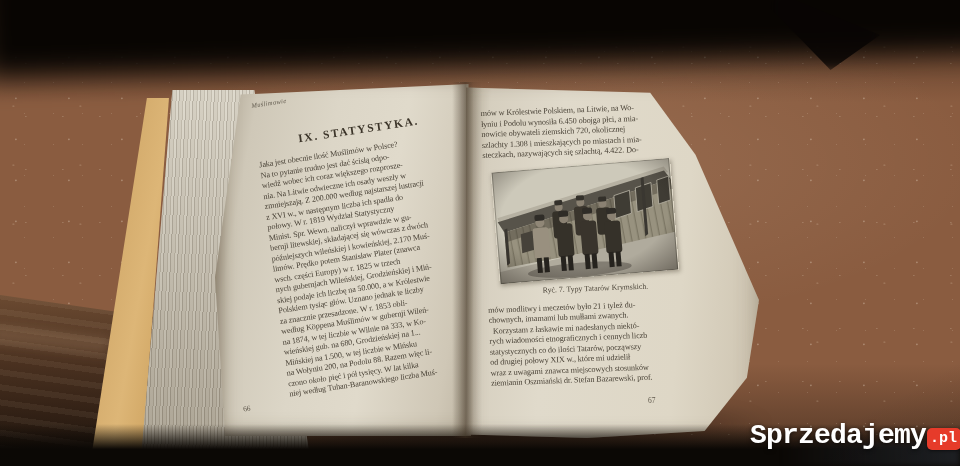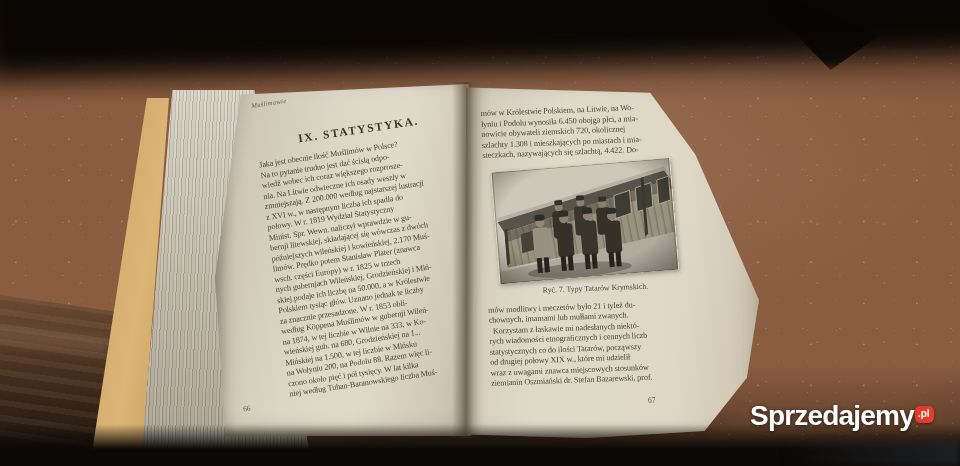--- a/index.html
+++ b/index.html
@@ -72,26 +72,26 @@
   .rp-content{position:absolute;left:14px;top:12px;width:216px;transform:rotate(-2.2deg);transform-origin:0 0;}
   .rp-runhead{text-align:right;margin-right:10px;font-size:6.8px;font-style:italic;opacity:.75;}
   .rp-body1{margin-top:6px;font-size:8.2px;line-height:1.28;white-space:pre-wrap;letter-spacing:-.1px;opacity:.93;}
   .figure-wrap{margin:7px 0 0 10px;width:180px;transform:rotate(-2.5deg);
     box-shadow:1px 2px 4px rgba(50,40,25,.35);line-height:0;}
   .figure-caption{margin-top:7px;text-align:center;font-size:7.8px;opacity:.9;}
   .rp-body2{margin-top:9px;font-size:8.2px;line-height:1.28;white-space:pre-wrap;letter-spacing:-.1px;opacity:.93;}
   .rp-number{position:absolute;left:182px;top:312px;font-size:7.5px;opacity:.8;}
 
   
-  .watermark{position:absolute;left:750px;top:402px;z-index:50;display:flex;align-items:center;
-    font-family:Liberation Sans, sans-serif;}
+  .watermark{position:absolute;left:750px;top:422px;z-index:50;display:flex;align-items:flex-end;
+    font-family:Liberation Mono, monospace;}
   .wm-brand{font-weight:bold;font-size:28px;line-height:1;color:var(--watermark-white,#fff);
     letter-spacing:-.8px;text-shadow:0 1px 4px rgba(0,0,0,.65);}
   .wm-badge{margin-left:1px;margin-top:-4px;background:var(--badge-red,#e63b2a);color:#fff;
-    font-size:10px;font-weight:bold;padding:3px 4px 4px 3px;border-radius:5px;line-height:1;
+    font-size:15px;font-weight:bold;padding:3px 4px 4px 3px;border-radius:5px;line-height:1;
     box-shadow:0 1px 3px rgba(0,0,0,.5);}
 </style>
 </head>
 <body>
 
 <div id="scene">
 
   <div class="wall"></div>
   <div class="top-dark"></div>
   <div class="hang-shadow"></div>

